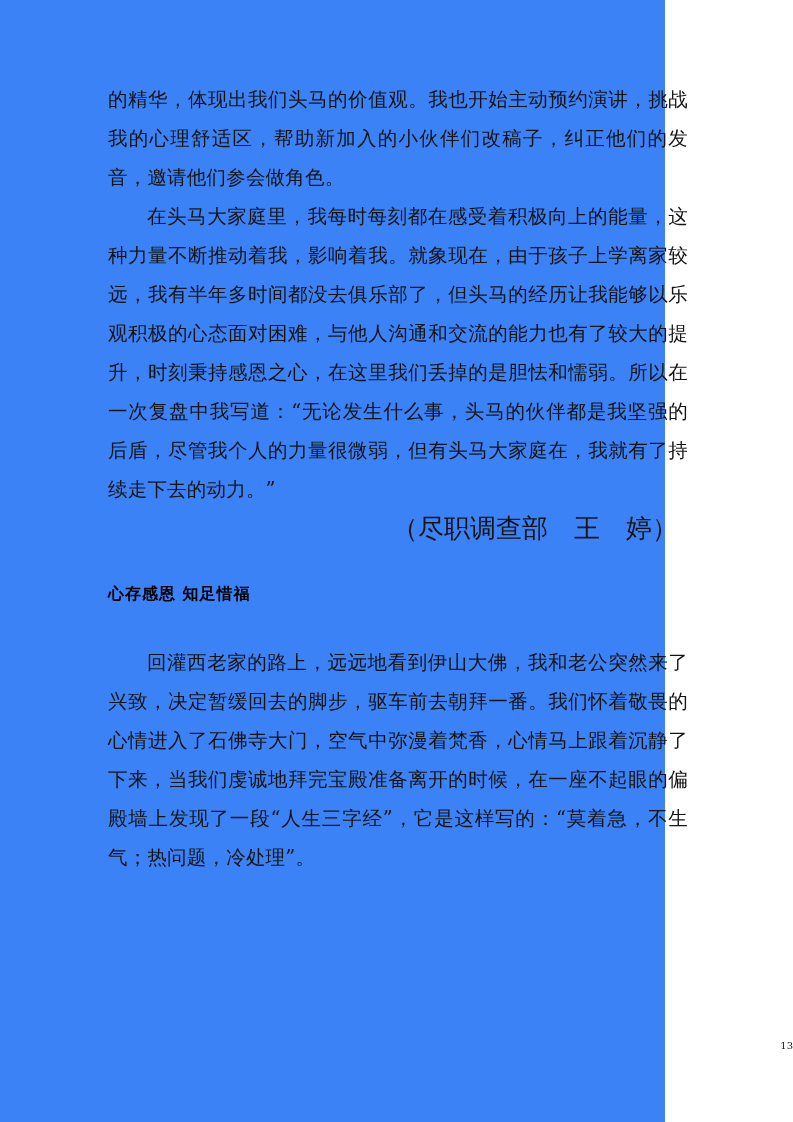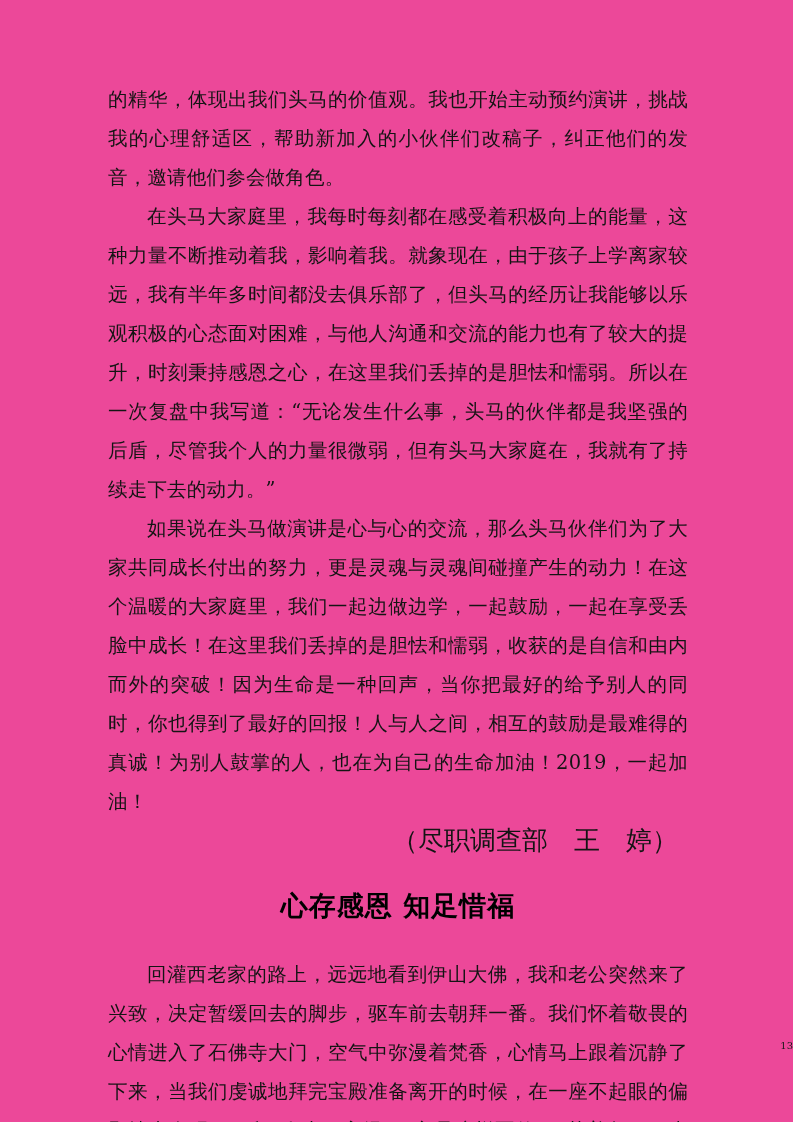--- a/index.html
+++ b/index.html
@@ -12,23 +12,23 @@
     height: 1122px;
     position: relative;
     font-family: "DejaVu Serif", "Liberation Serif", serif;
     color: #1a1a1a;
     overflow: hidden;
   }
   .page {
     position: absolute;
     left: 0;
     top: 0;
-    width: 793px;
+    width: 665px;
     height: 1122px;
-    background: #ec4899;
+    background: #3b82f6;
     box-sizing: border-box;
   }
   .content {
     position: absolute;
     left: 108px;
     top: 80px;
     width: 580px;
   }
   p.para {
     margin: 0;
@@ -47,24 +47,24 @@
     margin: 0;
     font-size: 26px;
     line-height: 39px;
     text-align: right;
     padding-right: 10px;
     font-family: "DejaVu Serif", "Liberation Serif", serif;
     color: #141414;
   }
   .section-title {
     margin: 0;
-    font-size: 27px;
+    font-size: 16px;
     line-height: 39px;
     font-weight: bold;
-    text-align: center;
+    text-align: left;
     font-family: "DejaVu Sans", "Liberation Sans", sans-serif;
     color: #000000;
     letter-spacing: 1px;
   }
   .spacer-md { height: 26px; }
   .spacer-lg { height: 30px; }
   .page-number {
     position: absolute;
     left: 0;
     top: 1040px;
@@ -78,21 +78,20 @@
 </head>
 <body>
 
 <div class="page">
   <div class="content">
 
     <p class="para">的精华，体现出我们头马的价值观。我也开始主动预约演讲，挑战我的心理舒适区，帮助新加入的小伙伴们改稿子，纠正他们的发音，邀请他们参会做角色。</p>
 
     <p class="para indent">在头马大家庭里，我每时每刻都在感受着积极向上的能量，这种力量不断推动着我，影响着我。就象现在，由于孩子上学离家较远，我有半年多时间都没去俱乐部了，但头马的经历让我能够以乐观积极的心态面对困难，与他人沟通和交流的能力也有了较大的提升，时刻秉持感恩之心，在这里我们丢掉的是胆怯和懦弱。所以在一次复盘中我写道：“无论发生什么事，头马的伙伴都是我坚强的后盾，尽管我个人的力量很微弱，但有头马大家庭在，我就有了持续走下去的动力。”</p>
 
-    <p class="para indent">如果说在头马做演讲是心与心的交流，那么头马伙伴们为了大家共同成长付出的努力，更是灵魂与灵魂间碰撞产生的动力！在这个温暖的大家庭里，我们一起边做边学，一起鼓励，一起在享受丢脸中成长！在这里我们丢掉的是胆怯和懦弱，收获的是自信和由内而外的突破！因为生命是一种回声，当你把最好的给予别人的同时，你也得到了最好的回报！人与人之间，相互的鼓励是最难得的真诚！为别人鼓掌的人，也在为自己的生命加油！2019，一起加油！</p>
 
     <p class="signature">（尽职调查部　王　婷）</p>
 
     <div class="spacer-md"></div>
 
     <h2 class="section-title">心存感恩 知足惜福</h2>
 
     <div class="spacer-lg"></div>
 
     <p class="para indent">回灌西老家的路上，远远地看到伊山大佛，我和老公突然来了兴致，决定暂缓回去的脚步，驱车前去朝拜一番。我们怀着敬畏的心情进入了石佛寺大门，空气中弥漫着梵香，心情马上跟着沉静了下来，当我们虔诚地拜完宝殿准备离开的时候，在一座不起眼的偏殿墙上发现了一段“人生三字经”，它是这样写的：“莫着急，不生气；热问题，冷处理”。</p>

